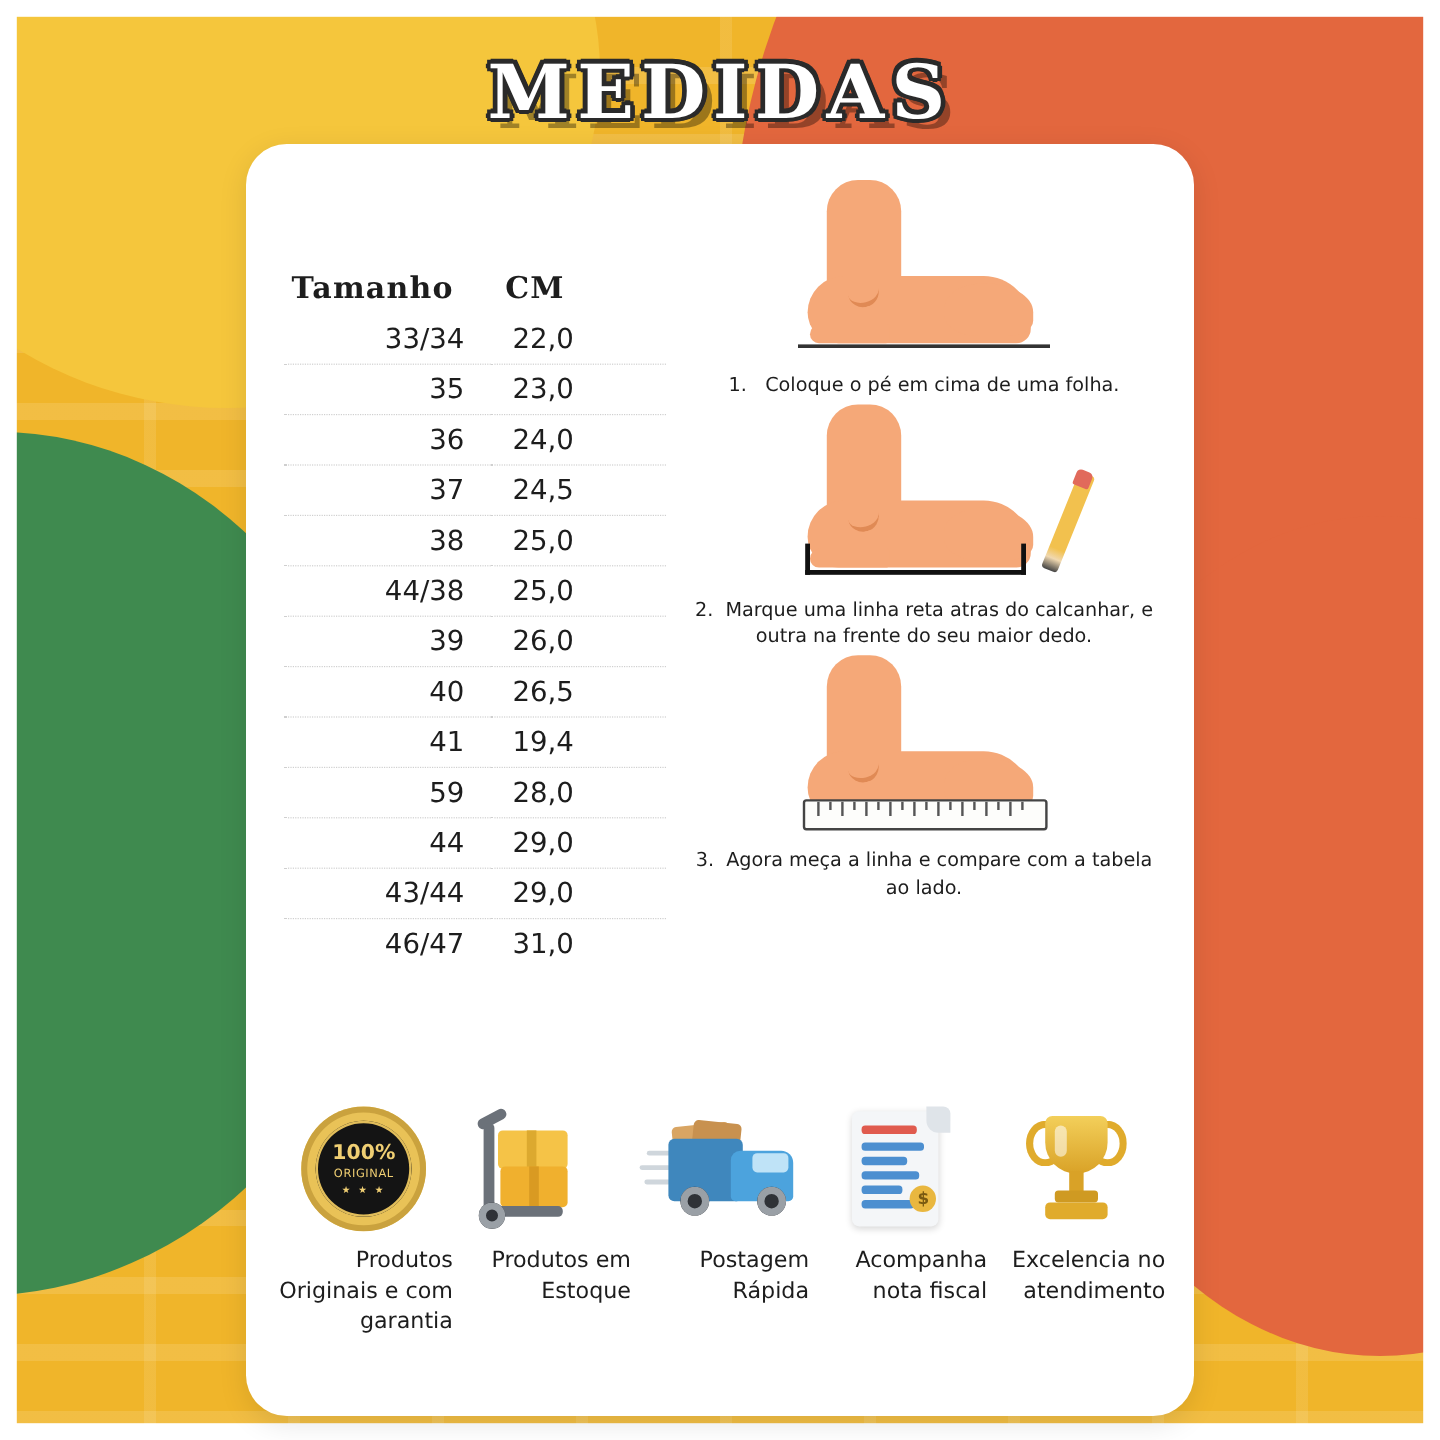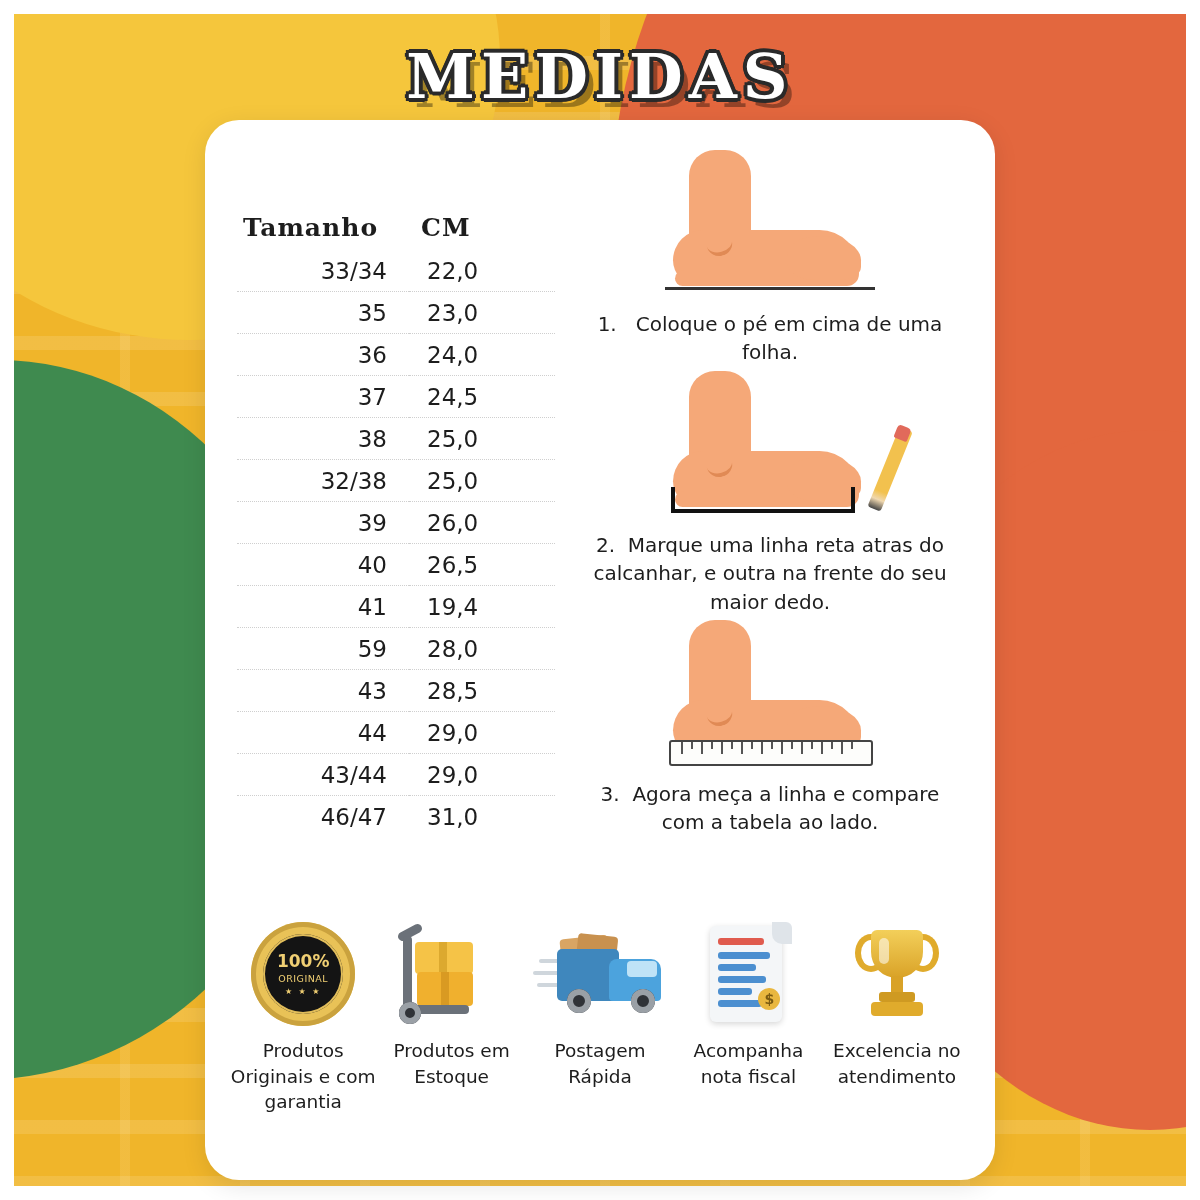--- a/index.html
+++ b/index.html
@@ -118,21 +118,21 @@
     background: #ffffff;
     border-radius: 34px;
     z-index: 4;
     box-shadow: 0 6px 24px rgba(0,0,0,0.10);
   }
 
   
   .table-wrap {
     position: absolute;
     left: 32px;
-    top: 92px;
+    top: 104px;
     width: 318px;
   }
   .tbl { width: 100%; border-collapse: collapse; }
   .tbl th {
     font-family: "DejaVu Serif", serif;
     font-weight: bold;
     font-size: 25px;
     color: #1d1d1d;
     padding-bottom: 8px;
     letter-spacing: 1px;
@@ -160,21 +160,21 @@
   .step { margin-bottom: 4px; }
   .step-art {
     height: 150px;
     display: flex;
     align-items: flex-end;
     justify-content: center;
     position: relative;
   }
   .step-text {
     text-align: center;
-    font-size: 20px;
+    font-size: 16px;
     color: #1d1d1d;
     line-height: 1.42;
     padding: 10px 14px 0 14px;
   }
   .step-text .num { font-weight: normal; }
 
   
   .foot {
     position: relative;
     width: 230px;
@@ -265,21 +265,21 @@
   
   .benefits {
     position: absolute;
     left: 24px;
     top: 800px;
     width: 742px;
     display: flex;
     justify-content: space-between;
     align-items: flex-start;
   }
-  .benefit { width: 150px; text-align: center; }
+  .benefit { width: 150px; text-align: right; }
   .benefit .art {
     height: 108px;
     display: flex;
     align-items: center;
     justify-content: center;
   }
   .benefit .cap {
     font-size: 18.5px;
     color: #1d1d1d;
     line-height: 1.38;
@@ -475,42 +475,38 @@
             </tr>
           <tr>
               <td class="c1">37</td>
               <td class="c2">24,5</td>
             </tr>
           <tr>
               <td class="c1">38</td>
               <td class="c2">25,0</td>
             </tr>
           <tr>
-              <td class="c1">32/38</td>
+              <td class="c1">44/38</td>
               <td class="c2">25,0</td>
             </tr>
           <tr>
               <td class="c1">39</td>
               <td class="c2">26,0</td>
             </tr>
           <tr>
               <td class="c1">40</td>
               <td class="c2">26,5</td>
             </tr>
           <tr>
               <td class="c1">41</td>
               <td class="c2">19,4</td>
             </tr>
           <tr>
               <td class="c1">59</td>
               <td class="c2">28,0</td>
-            </tr>
-          <tr>
-              <td class="c1">43</td>
-              <td class="c2">28,5</td>
             </tr>
           <tr>
               <td class="c1">44</td>
               <td class="c2">29,0</td>
             </tr>
           <tr>
               <td class="c1">43/44</td>
               <td class="c2">29,0</td>
             </tr>
           <tr>

